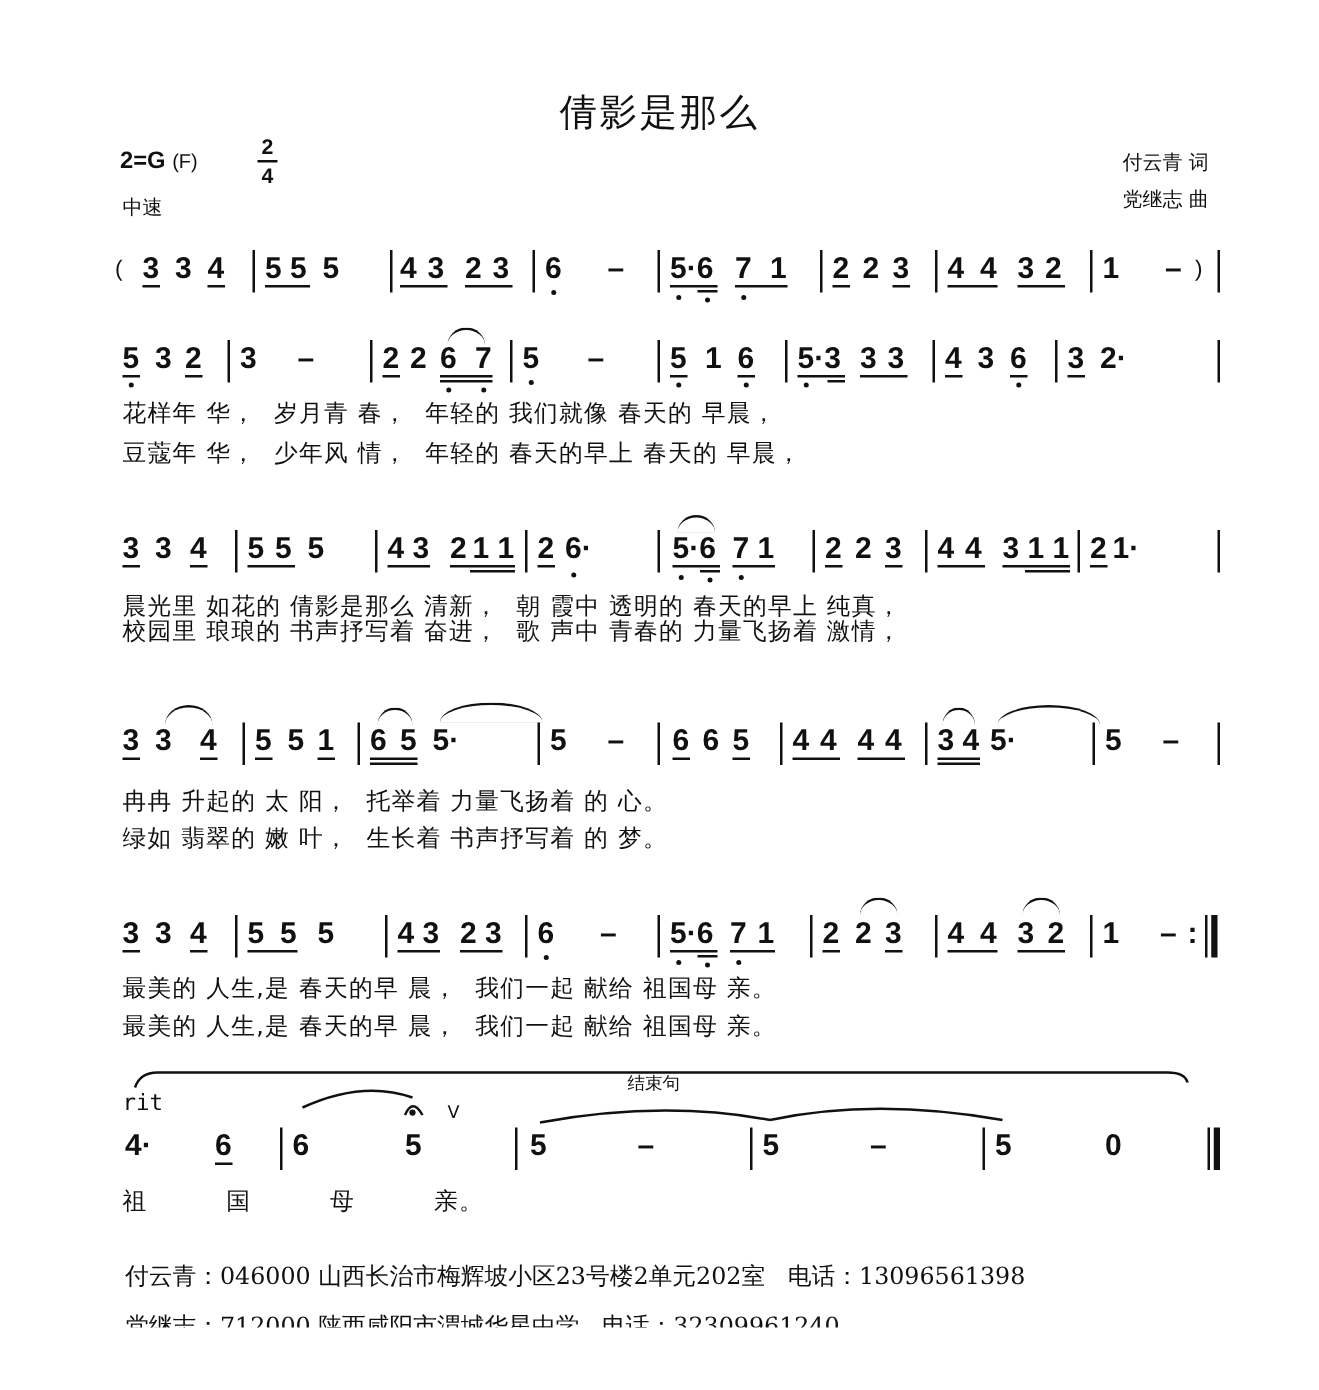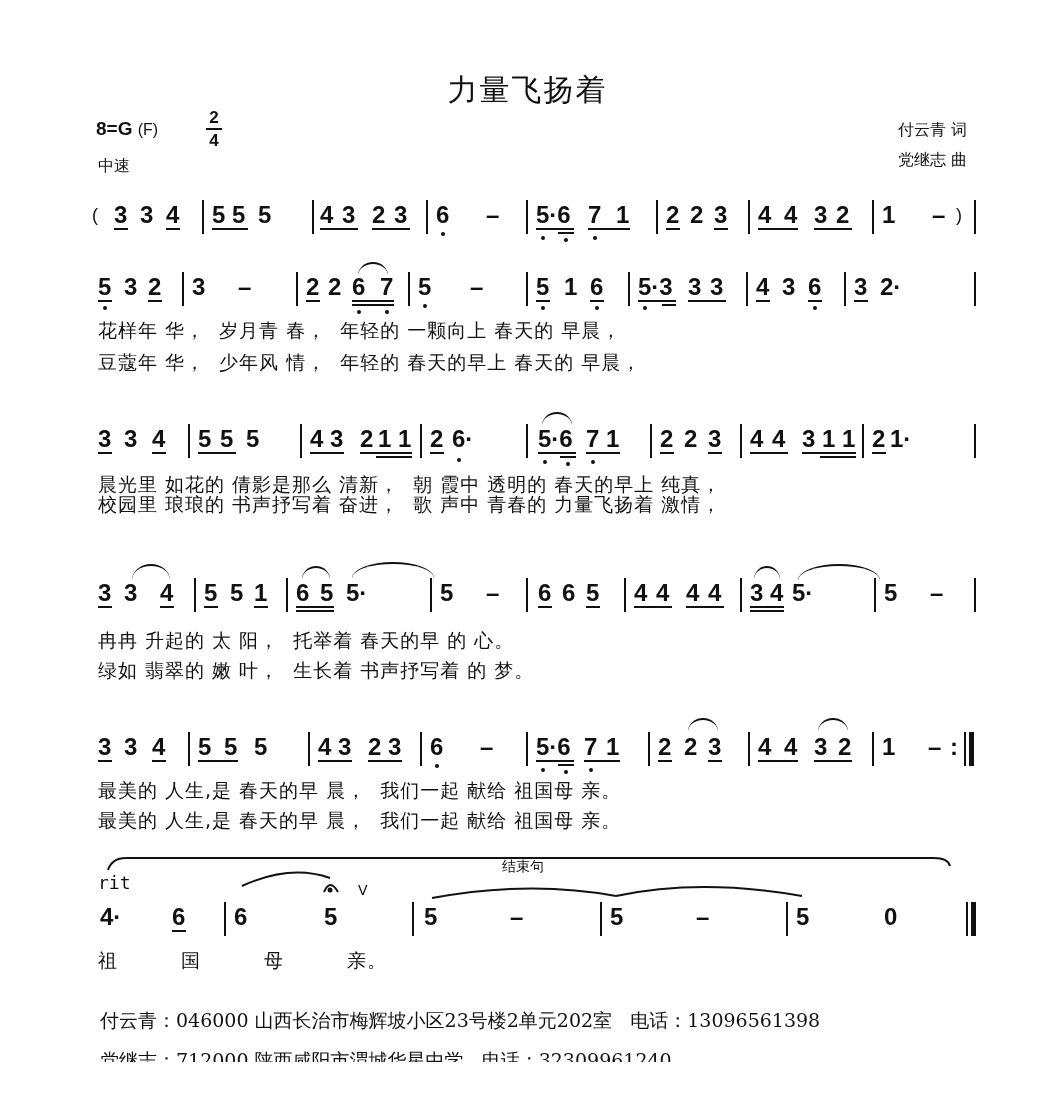--- a/index.html
+++ b/index.html
@@ -18,24 +18,24 @@
   .ul { position:absolute; height:2px; background:#111; }
   .dotb { position:absolute; width:4px; height:4px; border-radius:50%; background:#111; }
   .lyric { position:absolute; font-size:19px; letter-spacing:1px; white-space:pre; }
   .arc { position:absolute; border-top:2px solid #111; border-radius:50% 50% 0 0 / 100% 100% 0 0; }
   .footer { left:100px; font-size:19px; font-family:"DejaVu Serif", serif; white-space:pre; }
   svg { position:absolute; overflow:visible; }
 </style>
 </head>
 <body>
 
-<div class="abs title">力量飞扬着</div>
+<div class="abs title">倩影是那么</div>
 
 <div class="abs key">
-  <span>8=G</span>
+  <span>2=G</span>
   <span class="paren">(F)</span>
 </div>
 <div class="abs timesig">
   <div>2</div>
   <div class="line"></div>
   <div>4</div>
 </div>
 <div class="abs tempo">中速</div>
 <div class="abs credit" style="top:120px">付云青 词</div>
 <div class="abs credit" style="top:150px">党继志 曲</div>
@@ -140,21 +140,21 @@
   <span class="note" style="left:718px">6</span>
   <div class="ul" style="left:666px;width:14px;top:28px"></div>
   <div class="ul" style="left:718px;width:14px;top:28px"></div>
   <div class="dotb" style="left:723px;top:34px"></div>
   <div class="bar" style="left:754px"></div>
   <span class="note" style="left:764px">3</span>
   <span class="note" style="left:790px">2·</span>
   <div class="ul" style="left:764px;width:14px;top:28px"></div>
   <div class="bar" style="left:884px"></div>
 </div>
-<div class="lyric" style="left:98px;top:318px">花样年 华，  岁月青 春，  年轻的 一颗向上 春天的 早晨，</div>
+<div class="lyric" style="left:98px;top:318px">花样年 华，  岁月青 春，  年轻的 我们就像 春天的 早晨，</div>
 <div class="lyric" style="left:98px;top:350px">豆蔻年 华，  少年风 情，  年轻的 春天的早上 春天的 早晨，</div>
 
 <div class="row" style="top:424px">
   <span class="note" style="left:8px">3</span>
   <span class="note" style="left:34px">3</span>
   <span class="note" style="left:62px">4</span>
   <div class="ul" style="left:8px;width:14px;top:28px"></div>
   <div class="ul" style="left:62px;width:14px;top:28px"></div>
   <div class="bar" style="left:98px"></div>
   <span class="note" style="left:108px">5</span>
@@ -253,21 +253,21 @@
   <div class="ul" style="left:660px;width:34px;top:28px"></div>
   <div class="ul" style="left:660px;width:34px;top:32px"></div>
   <div class="arc" style="left:664px;top:-12px;width:26px;height:12px"></div>
   <span class="note" style="left:702px">5·</span>
   <div class="arc" style="left:708px;top:-14px;width:82px;height:14px"></div>
   <div class="bar" style="left:784px"></div>
   <span class="note" style="left:794px">5</span>
   <span class="note" style="left:840px">–</span>
   <div class="bar" style="left:884px"></div>
 </div>
-<div class="lyric" style="left:98px;top:628px">冉冉 升起的 太 阳，  托举着 春天的早 的 心。</div>
+<div class="lyric" style="left:98px;top:628px">冉冉 升起的 太 阳，  托举着 力量飞扬着 的 心。</div>
 <div class="lyric" style="left:98px;top:658px">绿如 翡翠的 嫩 叶，  生长着 书声抒写着 的 梦。</div>
 
 <div class="row" style="top:732px">
   <span class="note" style="left:8px">3</span>
   <span class="note" style="left:34px">3</span>
   <span class="note" style="left:62px">4</span>
   <div class="ul" style="left:8px;width:14px;top:28px"></div>
   <div class="ul" style="left:62px;width:14px;top:28px"></div>
   <div class="bar" style="left:98px"></div>
   <span class="note" style="left:108px">5</span>

